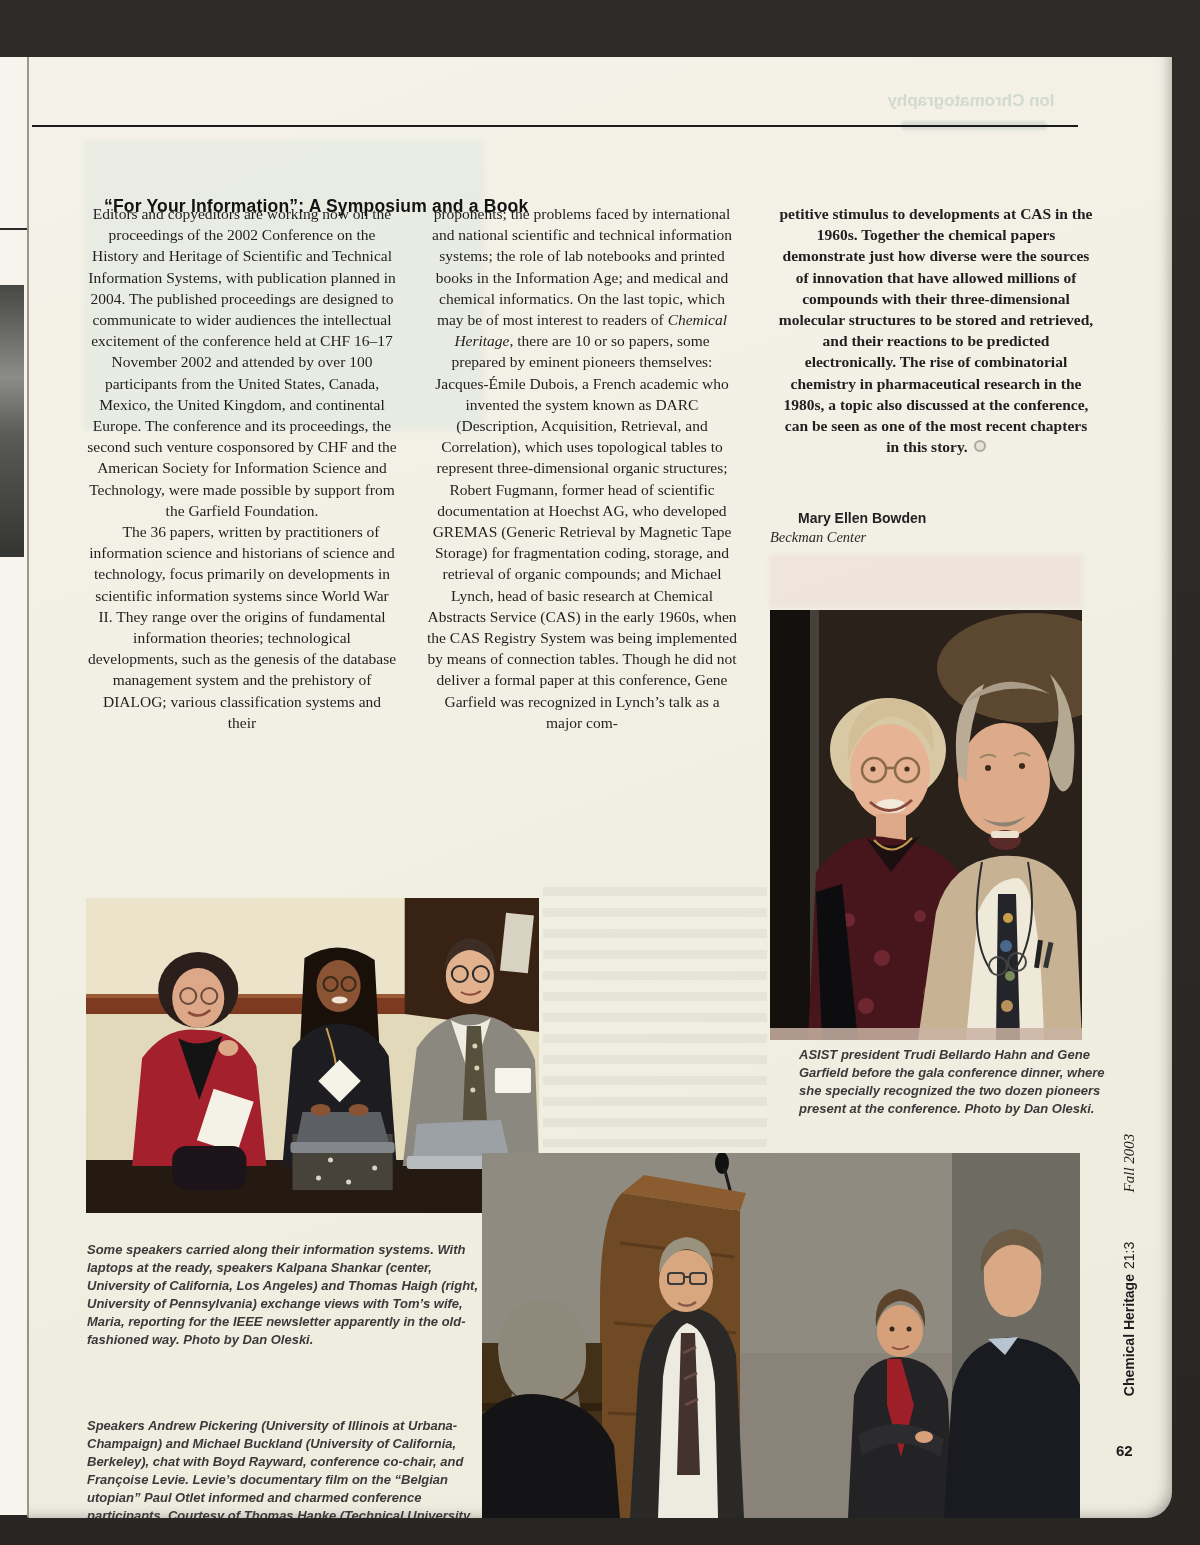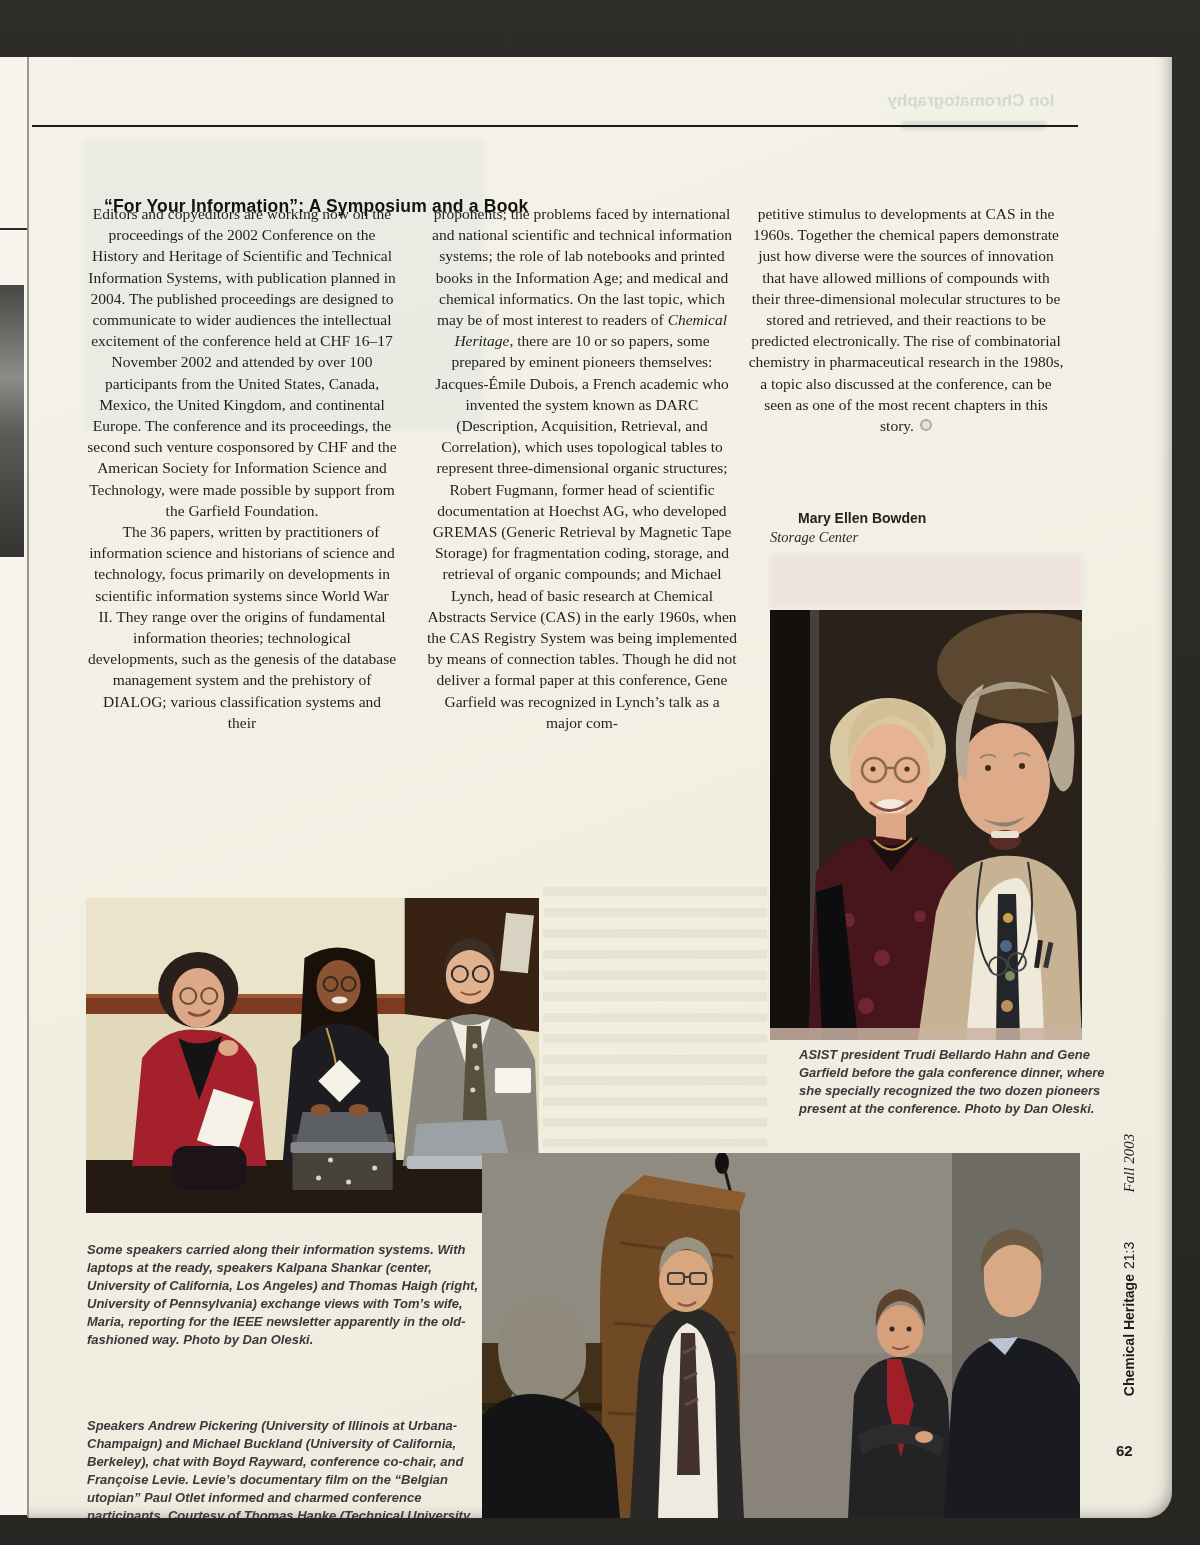--- a/index.html
+++ b/index.html
@@ -35,21 +35,21 @@
   .rule{position:absolute;left:3px;top:68px;width:1046px;height:2px;background:#1c1c1c;}
 
   .title{position:absolute;left:58px;top:122px;margin:17px;font-size:17.5px;font-weight:bold;
        letter-spacing:.2px;color:#131313;}
 
   .col{position:absolute;top:146px;font-family:"Liberation Serif",serif;font-size:15.5px;
        line-height:21.2px;color:#1f1f1f;text-align:center;}
   .col p{margin:0;}
   .col1{left:58px;width:310px;}
   .col2{left:398px;width:310px;}
-  .col3{left:719px;width:316px;}
+  .col3{left:749px;width:316px;font-weight:bold;}
   .indent{text-indent:18px;}
   .end-mark{display:inline-block;width:8px;height:8px;border:2px solid #aea99b;border-radius:50%;
        margin-left:6px;vertical-align:baseline;background:#e7e3d6;}
 
   .byline{position:absolute;left:741px;top:452px;}
   .byline-name{font-weight:bold;font-size:14px;color:#222;line-height:19px;padding-left:28px;}
   .byline-aff{font-family:"Liberation Serif",serif;font-style:italic;font-size:14.5px;color:#2a2a2a;line-height:19px;}
 
   .photo{position:absolute;overflow:hidden;}
   .photo svg{display:block;width:100%;height:100%;}
@@ -100,21 +100,21 @@
     <div class="col col2">
       <p><span>proponents; the problems faced by international and national scientific and technical information systems; the role of lab notebooks and printed books in the Information Age; and medical and chemical informatics. On the last topic, which may be of most interest to readers of </span><i>Chemical Heritage</i><span>, there are 10 or so papers, some prepared by eminent pioneers themselves: Jacques-Émile Dubois, a French academic who invented the system known as DARC (Description, Acquisition, Retrieval, and Correlation), which uses topological tables to represent three-dimensional organic structures; Robert Fugmann, former head of scientific documentation at Hoechst AG, who developed GREMAS (Generic Retrieval by Magnetic Tape Storage) for fragmentation coding, storage, and retrieval of organic compounds; and Michael Lynch, head of basic research at Chemical Abstracts Service (CAS) in the early 1960s, when the CAS Registry System was being implemented by means of connection tables. Though he did not deliver a formal paper at this conference, Gene Garfield was recognized in Lynch’s talk as a major com-</span></p>
     </div>
 
     <div class="col col3">
       <p><span>petitive stimulus to developments at CAS in the 1960s. Together the chemical papers demonstrate just how diverse were the sources of innovation that have allowed millions of compounds with their three-dimensional molecular structures to be stored and retrieved, and their reactions to be predicted electronically. The rise of combinatorial chemistry in pharmaceutical research in the 1980s, a topic also discussed at the conference, can be seen as one of the most recent chapters in this story.</span><span class="end-mark"></span></p>
     </div>
 
     <div class="byline">
       <div class="byline-name">Mary Ellen Bowden</div>
-      <div class="byline-aff">Storage Center</div>
+      <div class="byline-aff">Beckman Center</div>
     </div>
 
     <div class="photo photo-hahn">
       <svg viewBox="0 0 312 430" preserveAspectRatio="none">
         <rect width="312" height="430" fill="#2a211b"></rect>
         <ellipse cx="262" cy="58" rx="95" ry="55" fill="#6e5638" opacity=".75"></ellipse>
         <rect x="0" y="0" width="44" height="430" fill="#14100e"></rect>
         <rect x="40" y="0" width="9" height="430" fill="#46403a"></rect>
 
         <ellipse cx="118" cy="140" rx="58" ry="52" fill="#d9c8a4"></ellipse>

